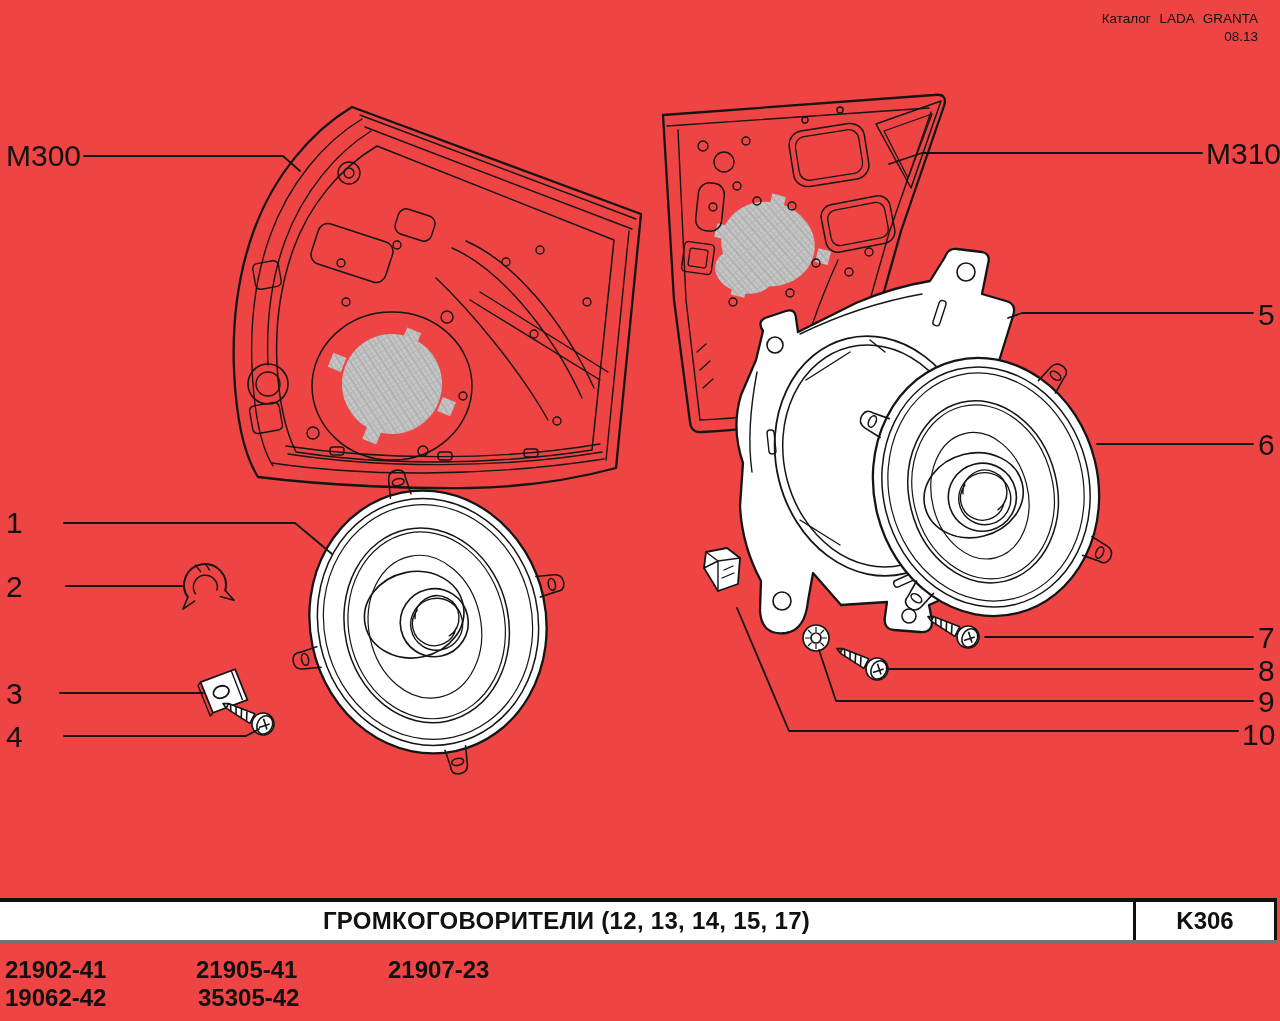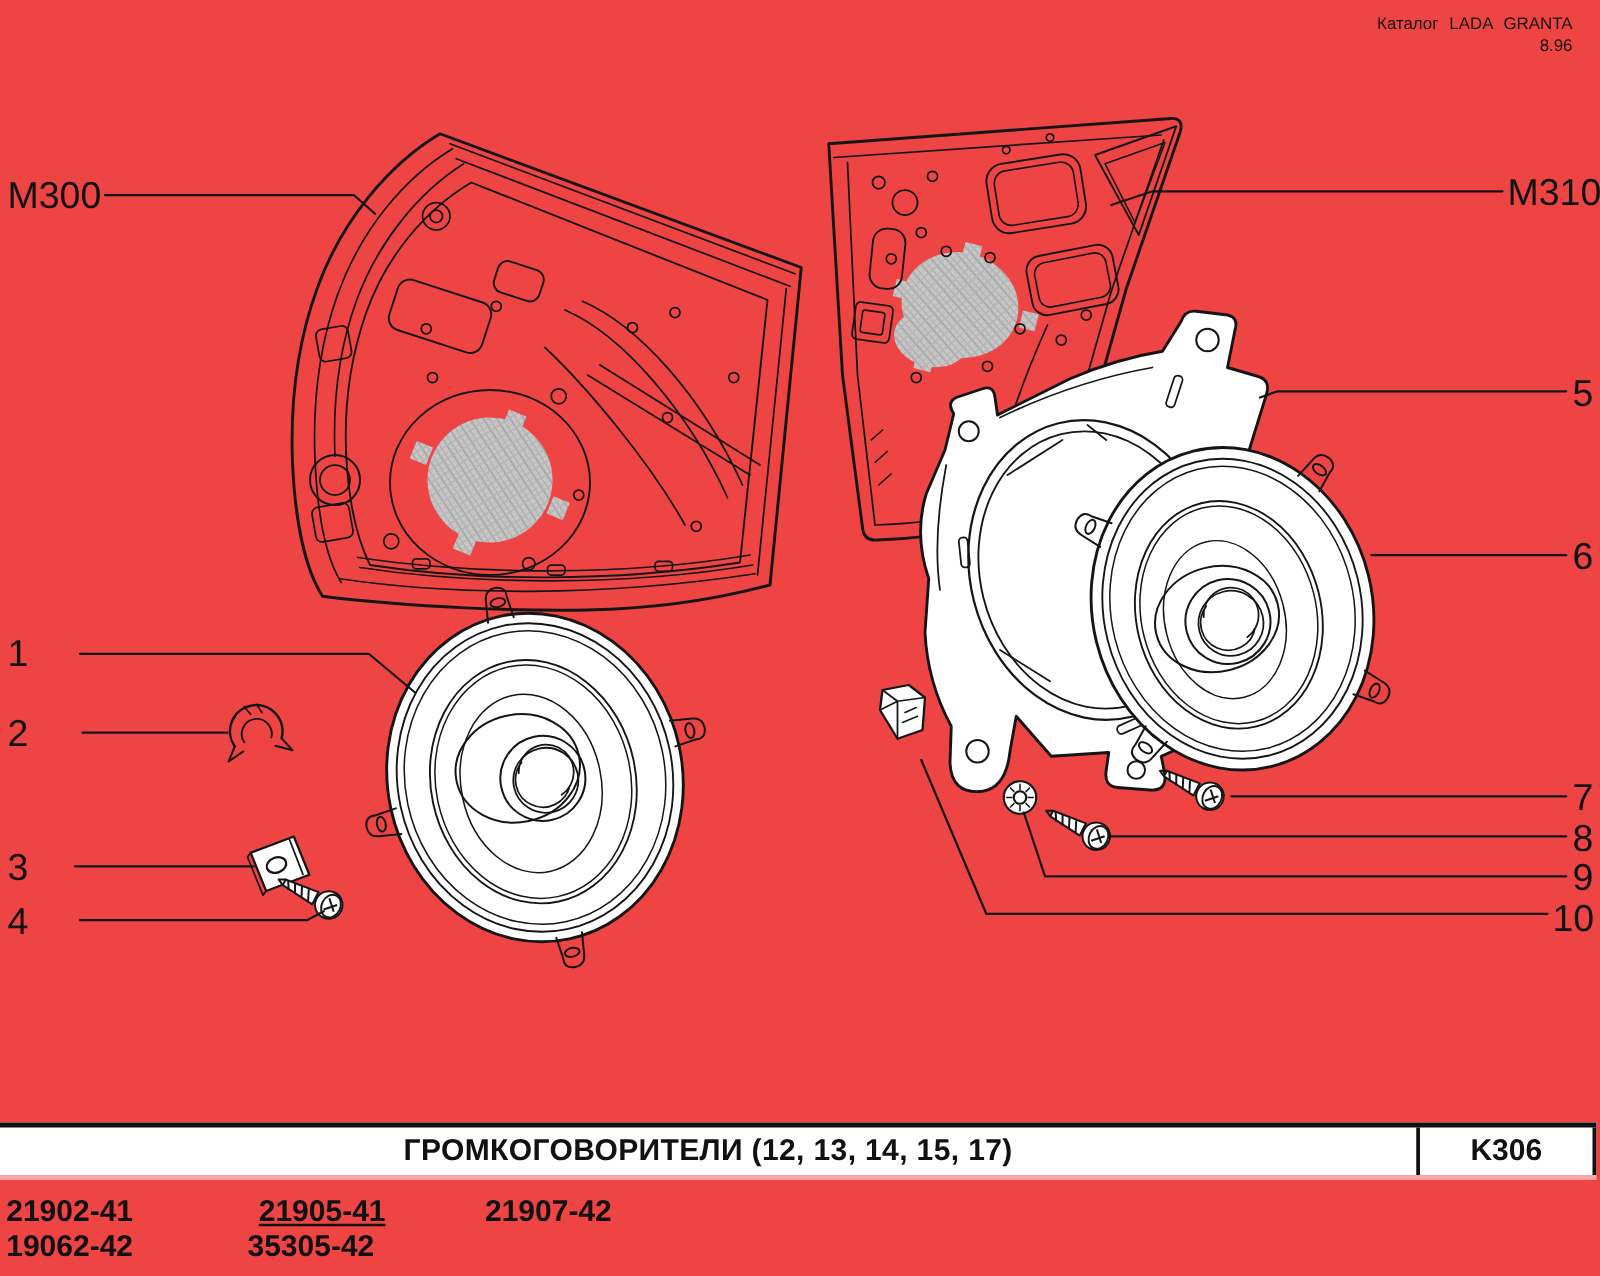--- a/index.html
+++ b/index.html
@@ -9,41 +9,41 @@
     overflow:hidden;margin:0 auto;
   }
   .catalog-header{
     position:absolute;top:10px;right:22px;text-align:right;
     font-size:13.5px;line-height:18px;color:#111;word-spacing:5px;
   }
   .diagram{position:absolute;left:0;top:0;}
   .callout{font-size:30px;fill:#111;font-family:"Liberation Sans","DejaVu Sans",sans-serif;}
   .ft-header{
     position:absolute;left:0;top:898px;width:1277px;height:46px;
-    border-top:4px solid #111;border-bottom:4px solid #fca5a5;
+    border-top:4px solid #111;border-bottom:4px solid #737373;
     box-sizing:border-box;display:flex;align-items:stretch;background:#fff;
   }
   .ft-title{
     width:1133px;border-right:3px solid #111;display:flex;align-items:center;
     justify-content:center;font-weight:bold;font-size:24px;letter-spacing:0.3px;
   }
   .ft-code{
     flex:1;border-right:3px solid #111;display:flex;align-items:center;
     justify-content:center;font-weight:bold;font-size:24px;
   }
   .pn{position:absolute;font-weight:bold;font-size:24px;white-space:nowrap;}
 </style>
 </head>
 <body>
 
 <div class="page">
 
   <div class="catalog-header">
     <div>Каталог LADA GRANTA</div>
-    <div>8.96</div>
+    <div>08.13</div>
   </div>
 
   <svg class="diagram" width="1280" height="898" viewBox="0 0 1280 898">
     <defs>
       <pattern id="hatch" width="9" height="9" patternUnits="userSpaceOnUse" patternTransform="rotate(35)">
         <rect width="9" height="9" fill="#c6c6c6"></rect>
         <path d="M0 0 H9 M0 4.5 H9" stroke="#a9a9a9" stroke-width="1.6"></path>
         <path d="M0 0 V9 M4.5 0 V9" stroke="#b4b4b4" stroke-width="1.2"></path>
       </pattern>
       <g id="tab" fill="none" stroke="#151515" stroke-width="1.6" stroke-linejoin="round">
@@ -268,19 +268,19 @@
     <text class="callout" x="1242" y="745">10</text>
   </svg>
 
   <div class="ft-header">
     <div class="ft-title">ГРОМКОГОВОРИТЕЛИ (12, 13, 14, 15, 17)</div>
     <div class="ft-code">K306</div>
   </div>
 
   <div>
     <span class="pn" style="left:5px;top:956px;">21902-41</span>
-    <span class="pn" style="left:207px;top:956px;text-decoration:underline;">21905-41</span>
-    <span class="pn" style="left:388px;top:956px;">21907-42</span>
+    <span class="pn" style="left:196px;top:956px;">21905-41</span>
+    <span class="pn" style="left:388px;top:956px;">21907-23</span>
     <span class="pn" style="left:5px;top:984px;">19062-42</span>
     <span class="pn" style="left:198px;top:984px;">35305-42</span>
   </div>
 
 </div>
 
 </body></html>

